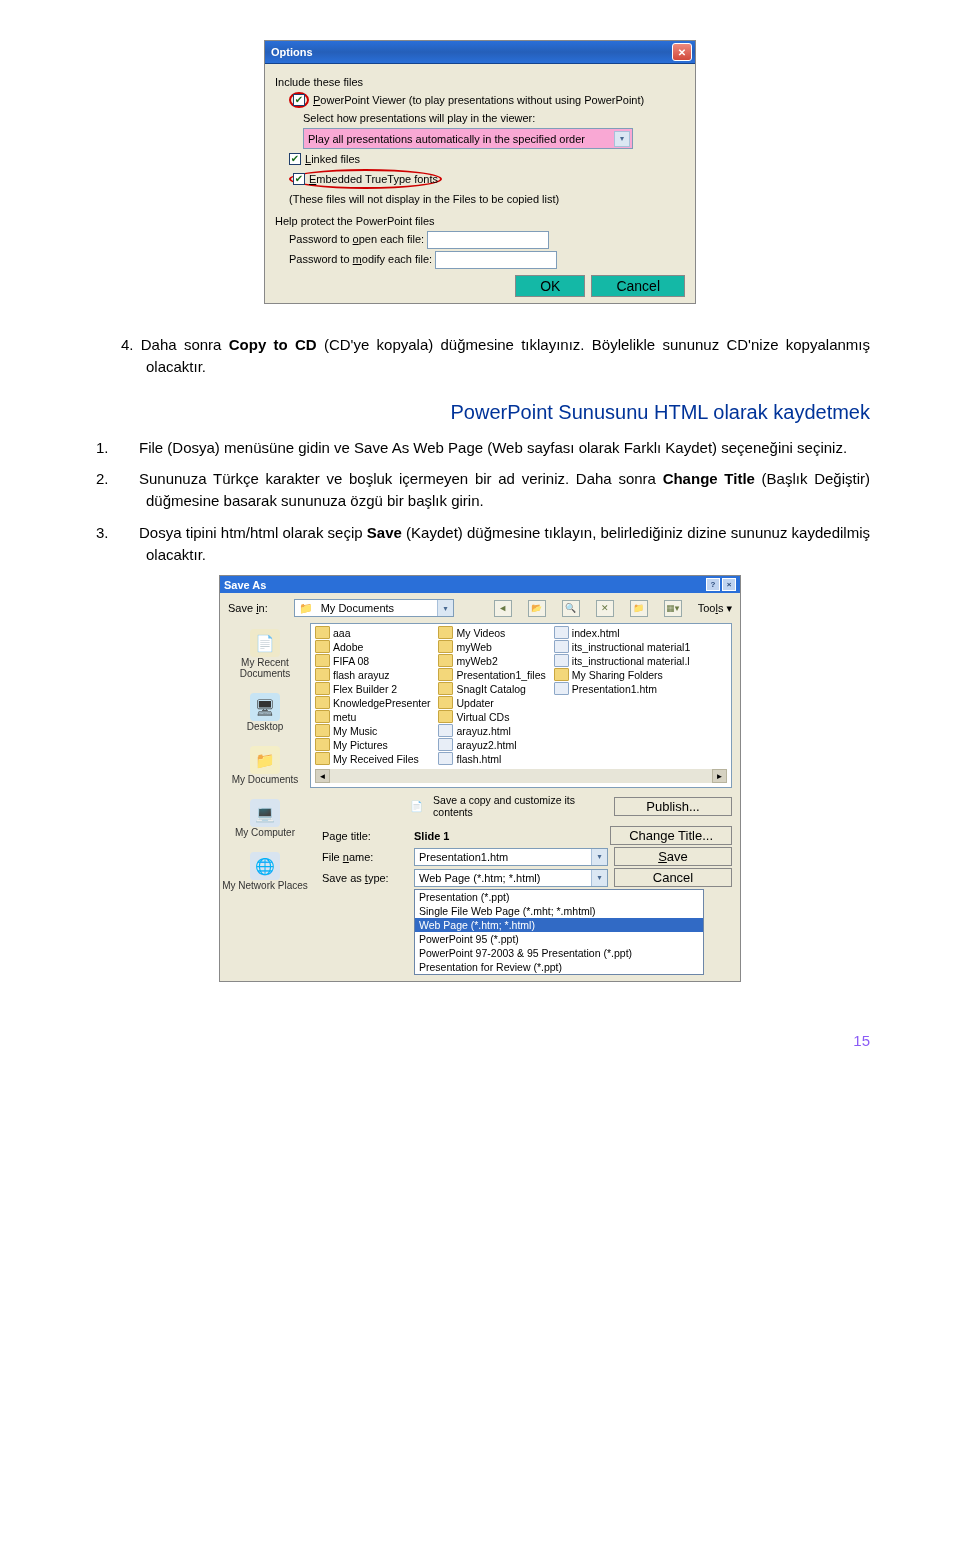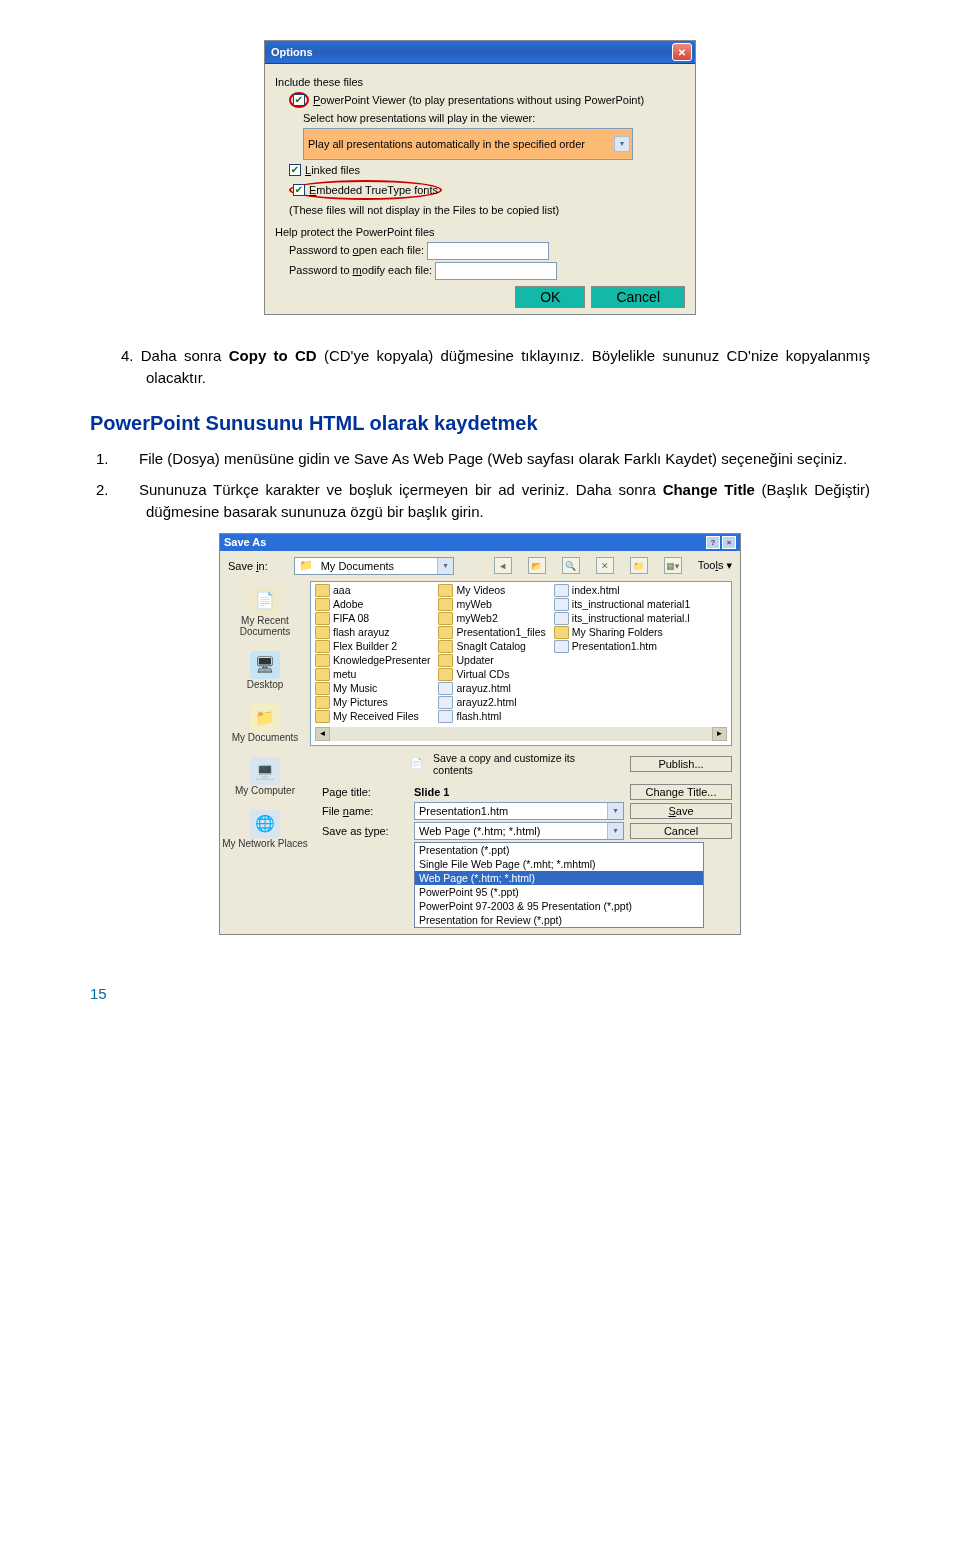--- a/index.html
+++ b/index.html
@@ -51,23 +51,23 @@
     line-height: 16px;
   }
   .win-body .row {
     margin: 2px 0;
   }
   .indent { padding-left: 14px; }
   .indent2 { padding-left: 28px; }
   .dropdown {
     display: inline-flex;
     align-items: center;
-    background: #fdba74;
+    background: #f9a8d4;
     border: 1px solid #7f9db9;
-    height: 32px;
+    height: 21px;
     padding: 0 2px 0 4px;
     font-size: 11px;
     box-sizing: border-box;
     width: 330px;
   }
   .dropdown .dd-text { flex: 1; }
   .dd-arrow { width:14px; height:14px; border:1px solid #a8c0da; background:#dbe7f3; font-size:8px; display:flex; align-items:center; justify-content:center; color:#4a6a92; }
   .checkbox-row {
     display:flex;
     align-items:center;
@@ -91,23 +91,24 @@
   
   .body-text {
     font-size: 15px;
     line-height: 1.45;
     color:#000;
   }
   .body-text b { font-weight:bold; }
   .body-text .para { margin: 0 0 20px 0; padding-left:56px; text-indent:-25px; text-align:justify; }
   .body-text h2 {
     color:#003399;
-    font-weight:bold;
+    font-weight:normal;
     font-size:20px;
     margin:8px 0 10px 0;
+    text-align:right;
   }
   .body-text ol { list-style:none; padding:0; margin:0; }
   .body-text ol li {
     margin:0 0 10px 0;
     padding-left:56px;
     text-indent:-25px;
     text-align:justify;
   }
   .body-text ol li .num { display:inline-block; width:18px; }
   
@@ -165,28 +166,28 @@
   }
   .bottom {
     padding:4px 8px 6px 8px;
   }
   .brow { display:flex; align-items:center; gap:6px; margin:2px 0; }
   .brow .lab { width:86px; text-align:left; padding-left:4px; }
   .brow .field { flex:1; }
   .combo { display:flex; align-items:center; background:#fff; border:1px solid #7f9db9; height:18px; box-sizing:border-box; width:100%; }
   .combo .ctext { flex:1; padding:0 4px; }
   .combo .car { width:15px; height:16px; background:#dbe7f3; border-left:1px solid #a8c0da; display:flex; align-items:center; justify-content:center; font-size:8px; color:#4a6a92; }
-  .btn2 { border:1px solid #888; background:#ece9d8; padding:1px 10px; font-size:11px; min-width:80px; text-align:center; }
+  .btn2 { border:1px solid #888; background:#ece9d8; padding:1px 18px; font-size:13px; min-width:80px; text-align:center; }
   .dropdown-open {
     margin-left:96px; width:288px; border:1px solid #6c86a8; background:#fff; font-size:10.5px;
   }
   .dropdown-open .opt { padding:1px 4px; }
   .dropdown-open .opt.sel { background:#316ac5; color:#fff; }
   .pagenum {
-    text-align:left; font-family:Verdana, sans-serif; font-size:15px; color:#0369a1; padding:50px 0 20px 0;
+    text-align:right; font-family:Verdana, sans-serif; font-size:15px; color:#8b5cf6; padding:50px 0 20px 0;
   }
   .underline { text-decoration: underline; }
 </style>
 </head>
 <body>
 
 <div class="page">
 
   <div class="win-dialog">
     <div class="win-titlebar">
@@ -245,20 +246,23 @@
     </p>
 
     <h2>PowerPoint Sunusunu HTML olarak kaydetmek</h2>
 
     <ol>
       <li>
         <span class="num">1.</span><span>File (Dosya) menüsüne gidin ve Save As Web Page (Web sayfası olarak Farklı Kaydet) seçeneğini seçiniz.</span>
       </li>
       <li>
         <span class="num">2.</span><span>Sununuza Türkçe karakter ve boşluk içermeyen bir ad veriniz. Daha sonra </span><b>Change Title</b><span> (Başlık Değiştir) düğmesine basarak sununuza özgü bir başlık girin.</span>
+      </li>
+      <li>
+        <span class="num">3.</span><span>Dosya tipini htm/html olarak seçip </span><b>Save</b><span> (Kaydet) düğmesine tıklayın, belirlediğiniz dizine sununuz kaydedilmiş olacaktır.</span>
       </li>
     </ol>
   </div>
 
   <div class="saveas">
     <div class="title">
       <span>Save As</span>
       <div class="tiny-btns">
         <div class="tiny-btn">?</div>
         <div class="tiny-btn">×</div>

